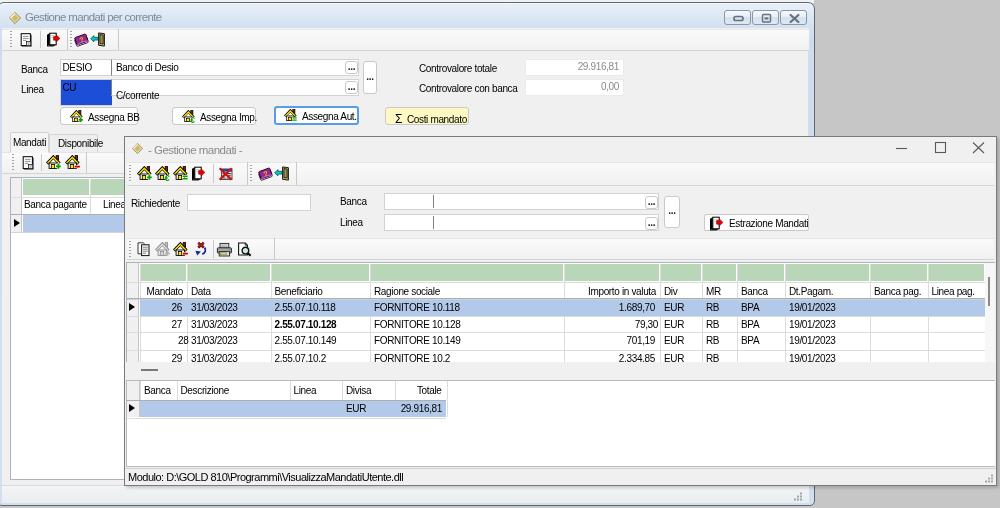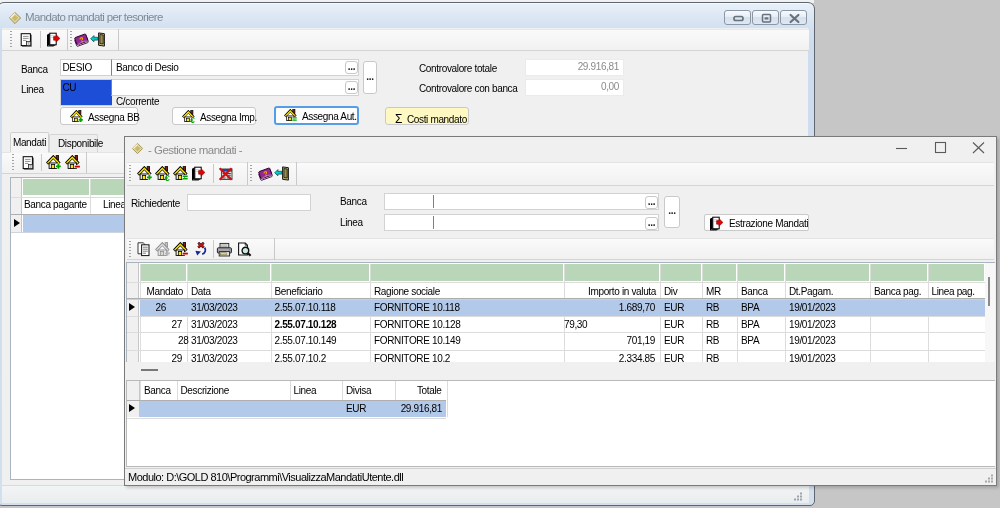--- a/index.html
+++ b/index.html
@@ -16,21 +16,21 @@
 </style></head>
 <body>
 <div class="a" style="left:0px;top:0px;width:814px;height:3px;background:#eff1f3;"></div>
 <div class="a" style="left:-3px;top:2px;width:818px;height:504px;border:1.5px solid #60666d;border-radius:7px 7px 5px 5px;background:linear-gradient(#e9f0f9 0px,#dce7f4 14px,#d2e0ef 26px,#cedced 40px,#d2dfee 100%);box-shadow:inset 0 1px 0 rgba(255,255,255,.6);"></div>
 <div class="a" style="left:2px;top:28px;width:806px;height:474px;background:#f0f0f0;"></div>
 <div class="ic" style="left:9px;top:11.5px;"><svg width="12" height="12" viewBox="0 0 14 14">
 <polygon points="7,0.5 13.5,7 7,13.5 0.5,7" fill="#e3d8a0" stroke="#8f7f42" stroke-width="1"></polygon>
 <polygon points="7,3.2 10.8,7 7,10.8 3.2,7" fill="#c9b96a"></polygon>
 <polygon points="7,0.5 0.5,7 2.8,7 7,2.8" fill="#f6f0da"></polygon>
 </svg></div>
-<div class="lbl" style="left:25px;top:11px;font-size:11.5px;letter-spacing:-0.65px;color:#7e8a96;">Mandato mandati per tesoriere</div>
+<div class="lbl" style="left:25px;top:11px;font-size:11.5px;letter-spacing:-0.65px;color:#7e8a96;">Gestione mandati per corrente</div>
 <div class="a" style="left:724px;top:10px;width:27px;height:15px;border:1px solid #8a97a6;border-radius:3px;background:linear-gradient(#f7fafd,#e7eef6 45%,#d6e1ee 50%,#dfe8f2);">
     <svg width="25" height="13" style="position:absolute;left:0;top:0;">
       <rect x="9" y="5.5" width="9" height="4" rx="1.8" fill="none" stroke="#67727f" stroke-width="1.7"></rect>
     </svg>
   </div>
 <div class="a" style="left:752px;top:10px;width:27px;height:15px;border:1px solid #8a97a6;border-radius:3px;background:linear-gradient(#f7fafd,#e7eef6 45%,#d6e1ee 50%,#dfe8f2);">
     <svg width="25" height="13" style="position:absolute;left:0;top:0;">
       <rect x="9.5" y="3.5" width="8" height="7.5" rx="1" fill="none" stroke="#67727f" stroke-width="1.5"></rect>
       <rect x="11.6" y="6.3" width="3.8" height="2.2" fill="#67727f"></rect>
     </svg>
@@ -79,21 +79,21 @@
 <div class="a" style="left:60px;top:59px;width:52px;height:17px;background:#fff;border:1px solid #d2d2d2;border-right:none;">
     <span style="position:absolute;left:1.5px;top:2px;">DESIO</span>
   </div>
 <div class="a" style="left:111px;top:59px;width:248px;height:17px;background:#fff;border:1px solid #d2d2d2;border-left:1px solid #808080;">
     <span style="position:absolute;left:4px;top:2px;">Banco di Desio</span>
   </div>
 <div class="a" style="left:60px;top:79px;width:52px;height:27px;background:#1d4ed8;border:1px solid #d2d2d2;border-right:none;">
     <span style="position:absolute;left:1.5px;top:2px;">CU</span>
   </div>
 <div class="a" style="left:111px;top:79px;width:248px;height:17px;background:#fff;border:1px solid #d2d2d2;border-left:1px solid #808080;">
-    <span style="position:absolute;left:4px;top:16px;">C/corrente</span>
+    <span style="position:absolute;left:4px;top:10px;">C/corrente</span>
   </div>
 <div class="dots" style="left:345px;top:61px;width:13px;height:13px;line-height:9px;">...</div>
 <div class="dots" style="left:345px;top:81px;width:13px;height:13px;line-height:9px;">...</div>
 <div class="dots" style="left:363px;top:61px;width:14px;height:33px;line-height:29px;">...</div>
 <div class="lbl" style="left:419px;top:63px;">Controvalore totale</div>
 <div class="lbl" style="left:419px;top:83px;">Controvalore con banca</div>
 <div class="a" style="left:525px;top:59px;width:99px;height:17px;background:#fff;border:1px solid #ebebeb;">
     <span style="position:absolute;right:4px;top:1px;color:#8a8a8a;">29.916,81</span>
   </div>
 <div class="a" style="left:525px;top:79px;width:99px;height:17px;background:#fff;border:1px solid #ebebeb;">
@@ -371,34 +371,34 @@
 <div class="gv" style="left:702px;top:264px;height:98px;"></div>
 <div class="gv" style="left:737px;top:264px;height:98px;"></div>
 <div class="gv" style="left:785px;top:264px;height:98px;"></div>
 <div class="gv" style="left:870px;top:264px;height:98px;"></div>
 <div class="gv" style="left:927.5px;top:264px;height:98px;"></div>
 <div class="gv" style="left:985px;top:264px;height:98px;"></div>
 <div class="a" style="left:127px;top:298px;width:858px;height:1px;background:#aeaeae;"></div>
 <div class="a" style="left:127px;top:281.5px;width:858px;height:1px;background:#dcdcdc;"></div>
 <div class="a" style="left:140px;top:299.5px;width:845px;height:16.5px;background:#b3c9e9;"></div>
 <div class="arr" style="left:129px;top:303px;"></div>
-<div class="lbl" style="left:139.5px;top:302.0px;width:42.5px;text-align:center;">26</div>
+<div class="lbl" style="left:139.5px;top:302.0px;width:42.5px;text-align:right;">26</div>
 <div class="lbl" style="left:191px;top:302.0px;">31/03/2023</div>
 <div class="lbl" style="left:274.5px;top:302.0px;">2.55.07.10.118</div>
 <div class="lbl" style="left:374px;top:302.0px;">FORNITORE 10.118</div>
 <div class="lbl" style="left:564px;top:302.0px;width:91px;text-align:right;">1.689,70</div>
 <div class="lbl" style="left:664px;top:302.0px;">EUR</div>
 <div class="lbl" style="left:706px;top:302.0px;">RB</div>
 <div class="lbl" style="left:741px;top:302.0px;">BPA</div>
 <div class="lbl" style="left:789px;top:302.0px;">19/01/2023</div>
 <div class="lbl" style="left:139.5px;top:318.5px;width:42.5px;text-align:right;">27</div>
 <div class="lbl" style="left:191px;top:318.5px;">31/03/2023</div>
 <div class="lbl" style="left:274.5px;top:318.5px;font-weight:bold;">2.55.07.10.128</div>
 <div class="lbl" style="left:374px;top:318.5px;">FORNITORE 10.128</div>
-<div class="lbl" style="left:564px;top:318.5px;width:94px;text-align:left;">79,30</div>
+<div class="lbl" style="left:564px;top:318.5px;width:94px;text-align:right;">79,30</div>
 <div class="lbl" style="left:664px;top:318.5px;">EUR</div>
 <div class="lbl" style="left:706px;top:318.5px;">RB</div>
 <div class="lbl" style="left:741px;top:318.5px;">BPA</div>
 <div class="lbl" style="left:789px;top:318.5px;">19/01/2023</div>
 <div class="gh" style="left:127px;top:315.5px;width:858px;"></div>
 <div class="lbl" style="left:139.5px;top:335.0px;width:49px;text-align:right;">28</div>
 <div class="lbl" style="left:191px;top:335.0px;">31/03/2023</div>
 <div class="lbl" style="left:274.5px;top:335.0px;">2.55.07.10.149</div>
 <div class="lbl" style="left:374px;top:335.0px;">FORNITORE 10.149</div>
 <div class="lbl" style="left:564px;top:335.0px;width:91px;text-align:right;">701,19</div>

